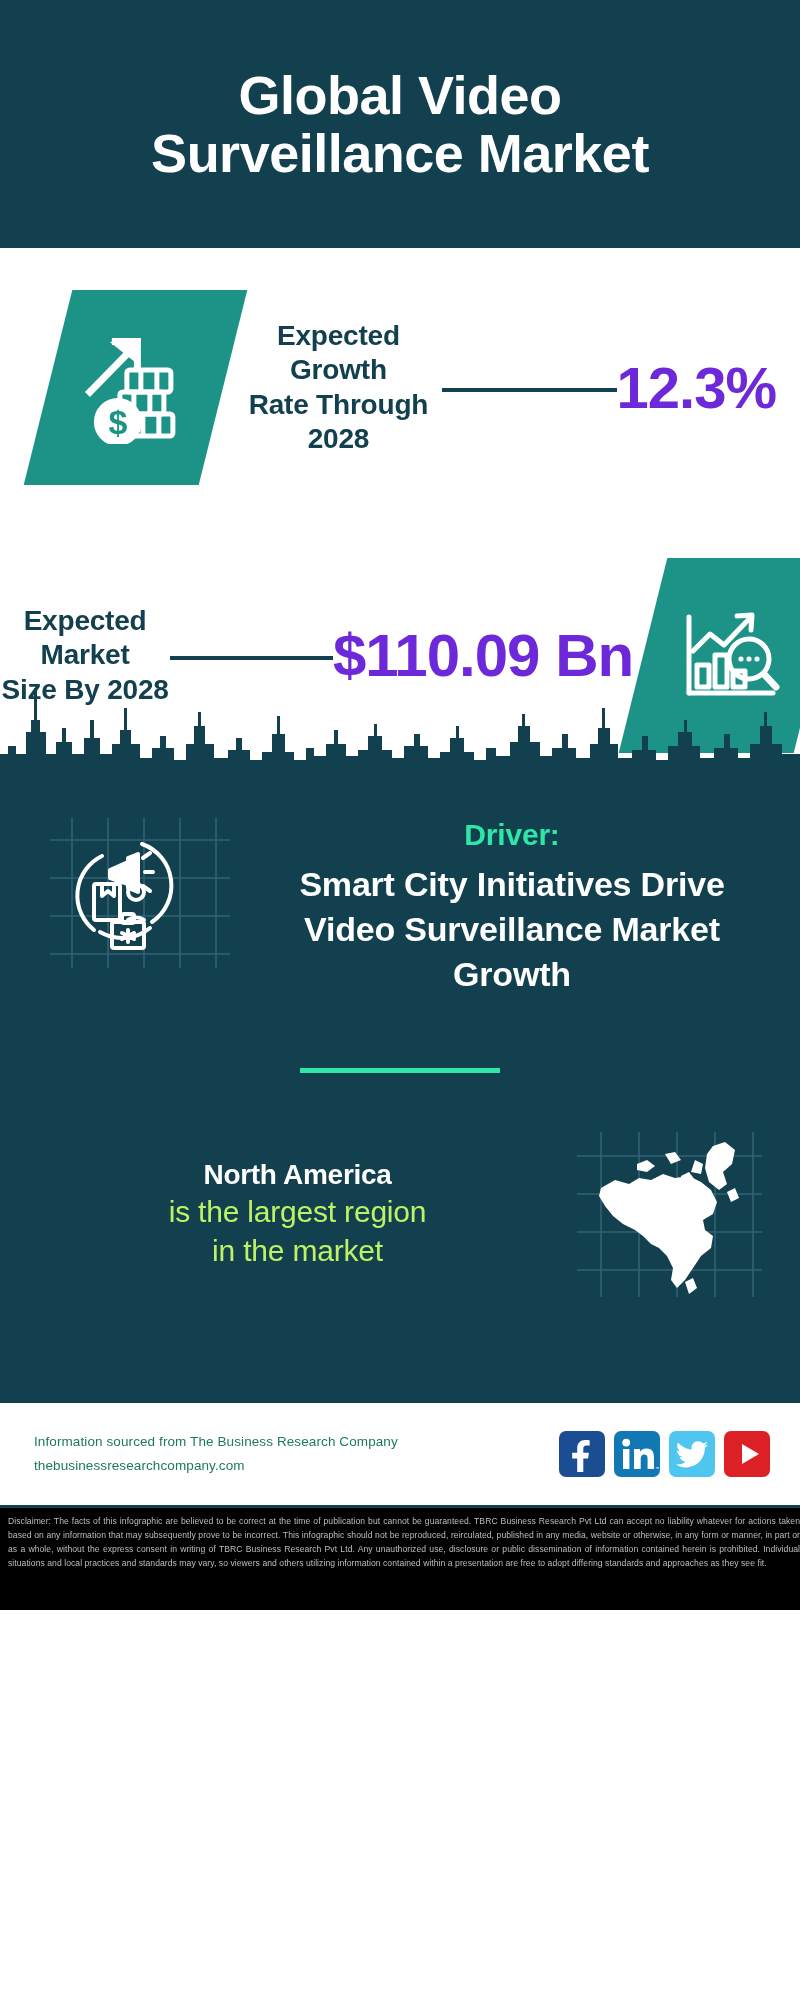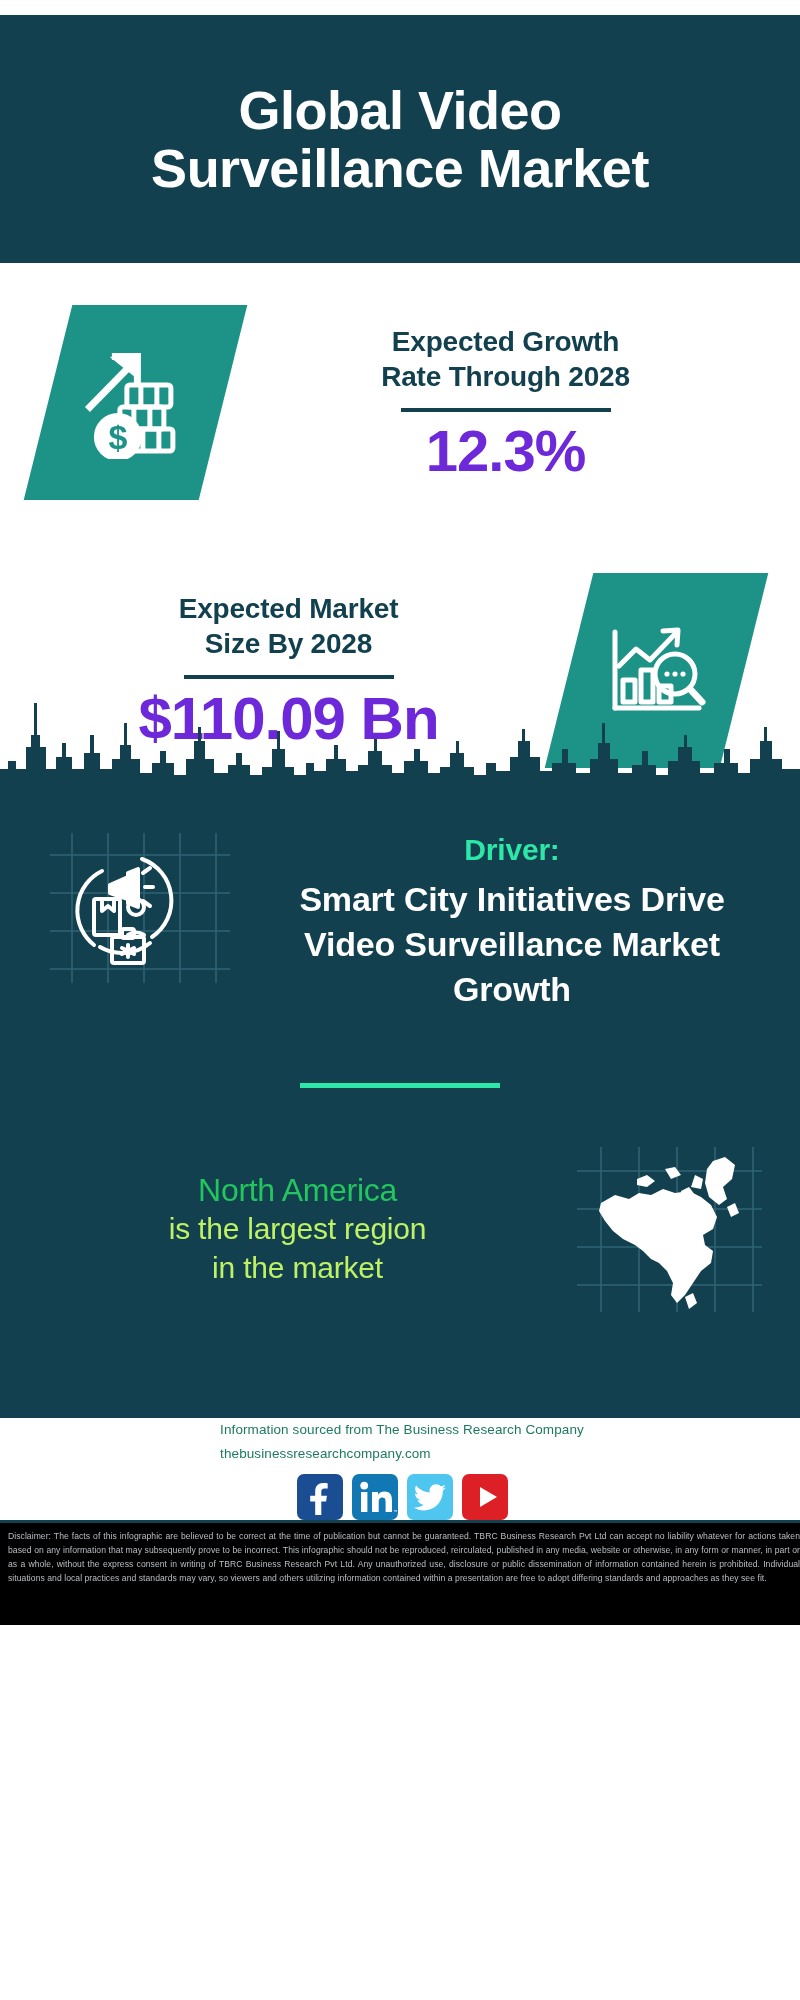--- a/index.html
+++ b/index.html
@@ -10,21 +10,20 @@
     width:800px; height:2000px;
     position:relative; overflow:hidden;
   }
 
   
   .header {
     background:#12404f;
     height:248px;
     display:flex; align-items:center; justify-content:center;
     padding:0 30px;
-    margin-top:15px;
   }
   .header-title {
     color:#ffffff;
     font-size:54px;
     font-weight:bold;
     line-height:1.08;
     text-align:center;
     letter-spacing:-0.5px;
   }
 
@@ -45,23 +44,23 @@
     width:175px; height:195px;
     display:flex; align-items:center; justify-content:center;
     transform:skewX(-14deg);
     flex:0 0 auto;
   }
   .paral > svg { transform:skewX(14deg); }
 
   .card-a .paral { margin-left:48px; }
   .card-b .paral { margin-left:28px; }
 
-  .card-text { flex:1; display:flex; flex-direction:column; align-items:center; }
+  .card-text { flex:1; display:flex; flex-direction:row; align-items:center; }
   .card-a .card-text { padding-left:12px; padding-right:24px;}
-  .card-b .card-text { padding-left:18px; padding-right:10px;}
+  .card-b .card-text { padding-right:10px;}
 
   .stat-label {
     color:#12404f;
     font-size:28px;
     font-weight:bold;
     line-height:1.22;
     text-align:center;
     letter-spacing:-0.2px;
   }
   .rule {
@@ -124,23 +123,23 @@
     width:200px; height:5px;
     background:#2ee6a8;
   }
 
   .region-row {
     position:absolute; top:352px; left:0; width:100%;
     display:flex; align-items:center;
   }
   .region-text { flex:1; text-align:center; padding-left:18px; }
   .region-name {
-    color:#22c55e;
-    font-size:32px;
-    font-weight:normal;
+    color:#ffffff;
+    font-size:28px;
+    font-weight:bold;
     line-height:1.15;
     letter-spacing:-0.3px;
   }
   .region-sub {
     color:#bef264;
     font-size:30px;
     line-height:1.3;
     letter-spacing:-0.2px;
   }
   .map-box {
@@ -150,21 +149,20 @@
     position:relative;
   }
 
   
   .footer {
     background:#ffffff;
     height:105px;
     display:flex; align-items:center;
     padding:0 30px 0 34px;
     border-top:3px solid #12404f;
-    flex-direction:column;
   }
   .source { flex:1; }
   .source div {
     color:#1d7a5f;
     font-size:13.5px;
     line-height:1.75;
     letter-spacing:0.1px;
   }
   .socials { display:flex; gap:9px; }
   .social {

